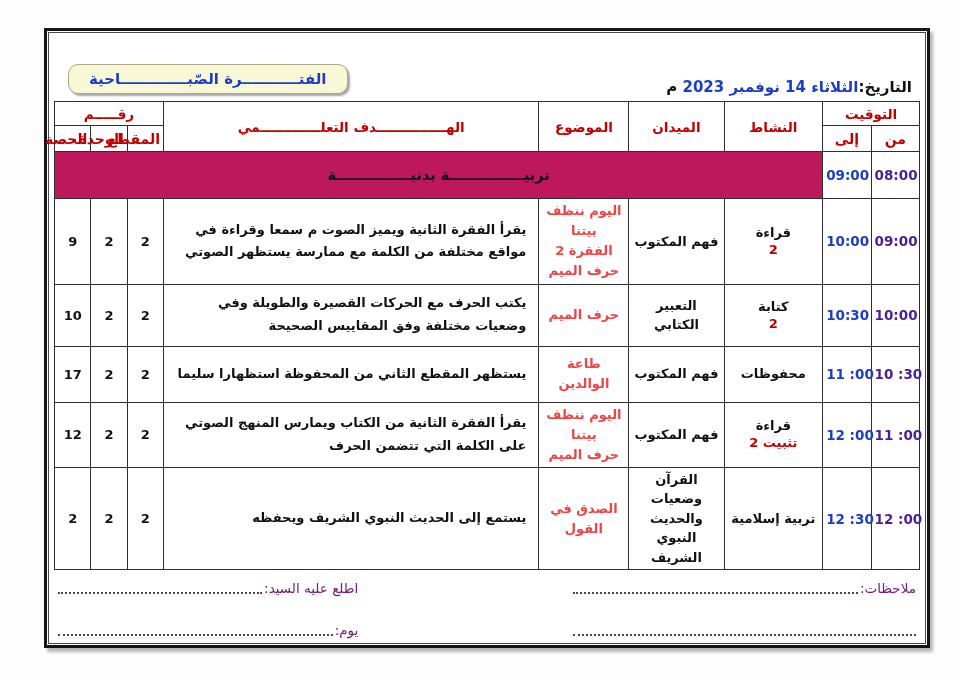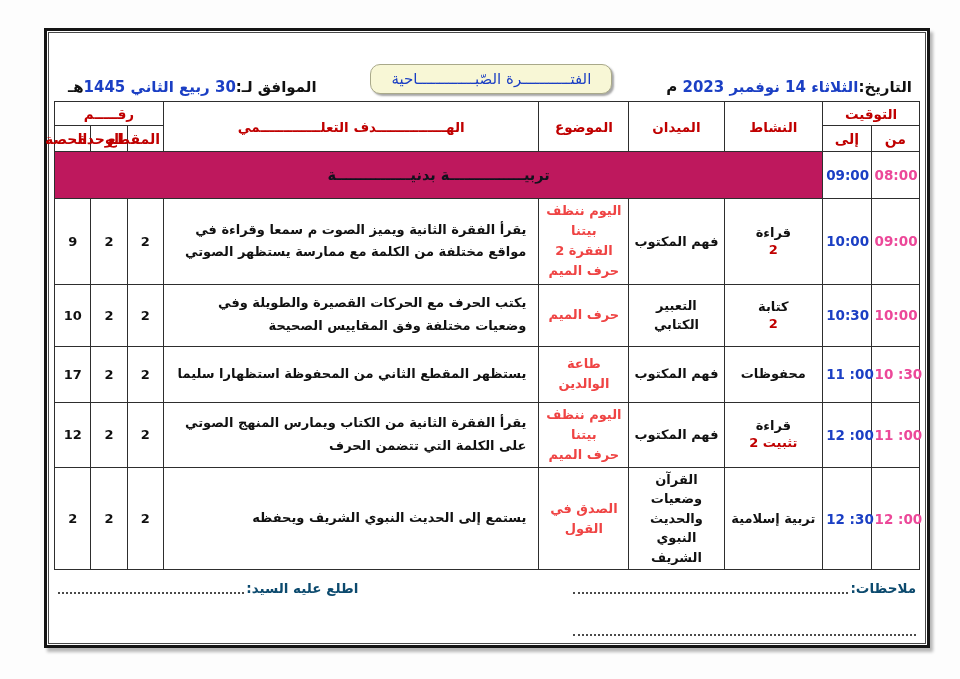--- a/index.html
+++ b/index.html
@@ -28,21 +28,21 @@
   }
   .date-line { font-size: 15px; font-weight: bold; color: #111; white-space: nowrap; }
   .blue   { color: #1b3fc4; }
   .period-box {
     background: #f8f7d6;
     border: 1px solid #a9a98a;
     border-radius: 10px;
     box-shadow: 2px 2px 2px rgba(0,0,0,0.35);
     padding: 5px 20px;
     font-size: 15px;
-    font-weight: normal;
+    font-weight: bold;
     color: #1b3fc4;
     white-space: nowrap;
     margin-bottom: 2px;
   }
   
   table.sched {
     width: 100%;
     border-collapse: collapse;
     table-layout: fixed;
   }
@@ -51,21 +51,21 @@
     text-align: center;
     vertical-align: middle;
     font-weight: bold;
     padding: 2px 3px;
   }
   .sched thead th { color: #c00000; font-size: 13.5px; background: #fff; }
   .sched thead tr.h1 th { height: 24px; }
   .sched thead tr.h2 th { height: 26px; font-size: 14px; }
   .sched td { font-size: 13px; color: #111; }
   td.time { direction: ltr; font-size: 13.5px; white-space: nowrap; }
-  td.time.from { color: #ec4899; text-align: right; }
+  td.time.from { color: #4c1d95; text-align: right; }
   td.time.to   { color: #1b3fc4; }
   td.topic { color: #ef4444; white-space: pre-line; line-height: 1.55; }
   td.domain { white-space: pre-line; line-height: 1.5; }
   td.objective {
     text-align: right;
     padding: 4px 12px 4px 8px;
     line-height: 1.75;
     font-size: 13px;
   }
   td.merged {
@@ -87,23 +87,23 @@
   .f-row {
     display: flex;
     justify-content: space-between;
     align-items: flex-end;
     margin-bottom: 24px;
   }
   .f-group { display: flex; align-items: flex-end; }
   .f-group.right { width: 40%; }
   .f-group.left  { width: 35%; }
   .f-label {
-    font-weight: bold;
+    font-weight: normal;
     font-size: 13.5px;
-    color: #0c4a6e;
+    color: #701a75;
     white-space: nowrap;
     padding-left: 2px;
   }
   .dots {
     flex: 1;
     border-bottom: 2px dotted #4a4a4a;
     height: 1em;
     margin-bottom: 2px;
   }
 </style>
@@ -111,23 +111,20 @@
 <body>
 
 <div class="page">
 
   <div class="band">
     <div class="date-line">
       <span>التاريخ:</span><span class="blue">الثلاثاء 14 نوفمبر 2023</span><span> م</span>
     </div>
     <div class="period-box">
       <span>الفتـــــــــــرة الصّبـــــــــــــاحية</span>
-    </div>
-    <div class="date-line">
-      <span>الموافق لـ:</span><span class="blue">30 ربيع الثاني 1445</span><span>هـ</span>
     </div>
   </div>
 
   <table class="sched">
     <colgroup>
       <col style="width:5.6%">
         <col style="width:5.6%">
       <col style="width:11.4%">
         <col style="width:11%">
         <col style="width:10.4%">
@@ -250,16 +247,20 @@
       </div>
       <div class="f-group left">
         <span class="f-label">اطلع عليه السيد:</span>
         <span class="dots"></span>
       </div>
     </div>
     <div class="f-row">
       <div class="f-group right">
         <span class="dots"></span>
       </div>
+      <div class="f-group left">
+        <span class="f-label">يوم:</span>
+        <span class="dots"></span>
+      </div>
     </div>
   </div>
 
 </div>
 
 </body></html>

